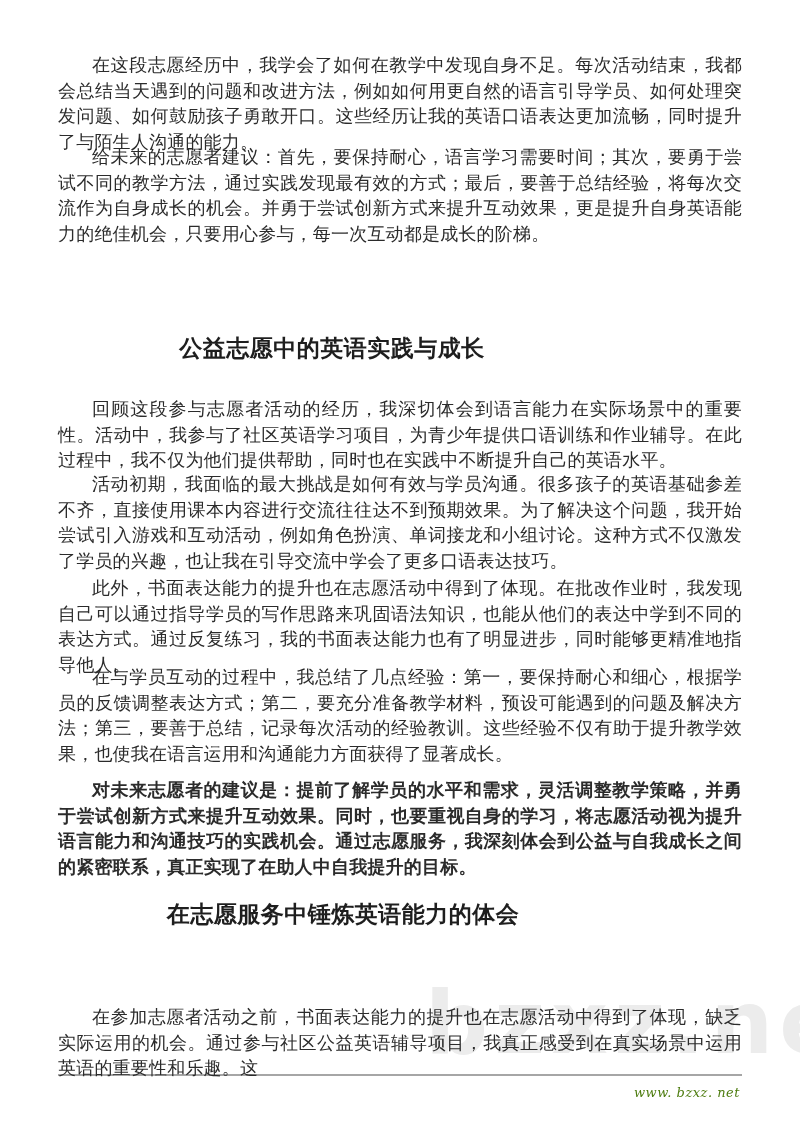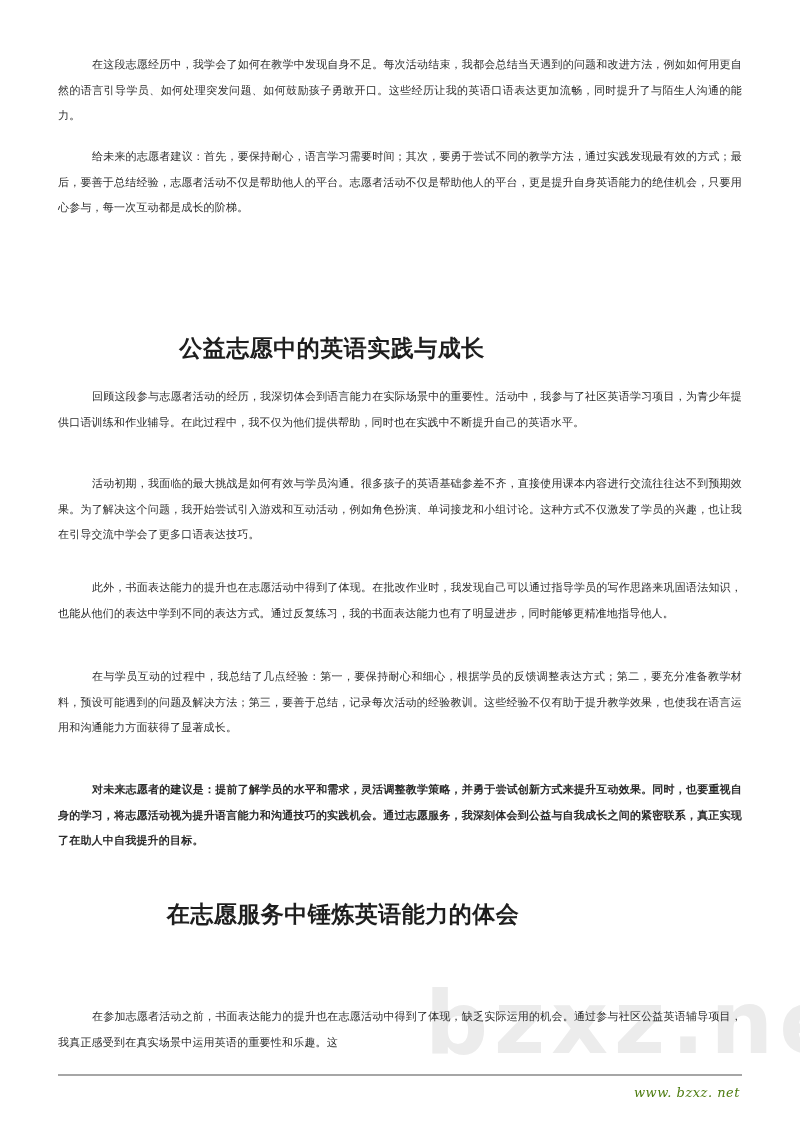--- a/index.html
+++ b/index.html
@@ -18,21 +18,21 @@
     .page {
       position: absolute;
       left: 0; top: 0;
       width: 800px;
       height: 1131px;
     }
     .para {
       position: absolute;
       left: 58px;
       width: 684px;
-      font-size: 11px;
+      font-size: 18px;
       line-height: 25.5px;
       text-indent: 34px;
       text-align: justify;
       letter-spacing: 0.2px;
       margin: 0;
     }
     .heading {
       position: absolute;
       left: 0;
       width: 664px;
@@ -81,24 +81,24 @@
 </head>
 <body>
 
 <div class="page">
 
   <div class="watermark">bzxz.net</div>
 
   <div class="content">
 
     <p class="para" style="top:52px;">在这段志愿经历中，我学会了如何在教学中发现自身不足。每次活动结束，我都会总结当天遇到的问题和改进方法，例如如何用更自然的语言引导学员、如何处理突发问题、如何鼓励孩子勇敢开口。这些经历让我的英语口语表达更加流畅，同时提升了与陌生人沟通的能力。</p>
-    <p class="para" style="top:144px;">给未来的志愿者建议：首先，要保持耐心，语言学习需要时间；其次，要勇于尝试不同的教学方法，通过实践发现最有效的方式；最后，要善于总结经验，志愿者活动不仅是帮助他人的平台。志愿者活动不仅是帮助他人的平台，更是提升自身英语能力的绝佳机会，只要用心参与，每一次互动都是成长的阶梯。</p>
+    <p class="para" style="top:144px;">给未来的志愿者建议：首先，要保持耐心，语言学习需要时间；其次，要勇于尝试不同的教学方法，通过实践发现最有效的方式；最后，要善于总结经验，将每次交流作为自身成长的机会。并勇于尝试创新方式来提升互动效果，更是提升自身英语能力的绝佳机会，只要用心参与，每一次互动都是成长的阶梯。</p>
 
     <h2 class="heading" style="top:333px;">公益志愿中的英语实践与成长</h2>
-    <p class="para" style="top:384px;">回顾这段参与志愿者活动的经历，我深切体会到语言能力在实际场景中的重要性。活动中，我参与了社区英语学习项目，为青少年提供口语训练和作业辅导。在此过程中，我不仅为他们提供帮助，同时也在实践中不断提升自己的英语水平。</p>
+    <p class="para" style="top:396px;">回顾这段参与志愿者活动的经历，我深切体会到语言能力在实际场景中的重要性。活动中，我参与了社区英语学习项目，为青少年提供口语训练和作业辅导。在此过程中，我不仅为他们提供帮助，同时也在实践中不断提升自己的英语水平。</p>
     <p class="para" style="top:471px;">活动初期，我面临的最大挑战是如何有效与学员沟通。很多孩子的英语基础参差不齐，直接使用课本内容进行交流往往达不到预期效果。为了解决这个问题，我开始尝试引入游戏和互动活动，例如角色扮演、单词接龙和小组讨论。这种方式不仅激发了学员的兴趣，也让我在引导交流中学会了更多口语表达技巧。</p>
     <p class="para" style="top:575px;">此外，书面表达能力的提升也在志愿活动中得到了体现。在批改作业时，我发现自己可以通过指导学员的写作思路来巩固语法知识，也能从他们的表达中学到不同的表达方式。通过反复练习，我的书面表达能力也有了明显进步，同时能够更精准地指导他人。</p>
     <p class="para" style="top:664px;">在与学员互动的过程中，我总结了几点经验：第一，要保持耐心和细心，根据学员的反馈调整表达方式；第二，要充分准备教学材料，预设可能遇到的问题及解决方法；第三，要善于总结，记录每次活动的经验教训。这些经验不仅有助于提升教学效果，也使我在语言运用和沟通能力方面获得了显著成长。</p>
     <p class="para" style="top:777px;font-weight:bold;">对未来志愿者的建议是：提前了解学员的水平和需求，灵活调整教学策略，并勇于尝试创新方式来提升互动效果。同时，也要重视自身的学习，将志愿活动视为提升语言能力和沟通技巧的实践机会。通过志愿服务，我深刻体会到公益与自我成长之间的紧密联系，真正实现了在助人中自我提升的目标。</p>
 
     <h2 class="heading" style="top:899px;padding-left:11px;">在志愿服务中锤炼英语能力的体会</h2>
     <p class="para" style="top:1004px;">在参加志愿者活动之前，书面表达能力的提升也在志愿活动中得到了体现，缺乏实际运用的机会。通过参与社区公益英语辅导项目，我真正感受到在真实场景中运用英语的重要性和乐趣。这</p>
   </div>
 
   <div class="footer-rule"></div>

